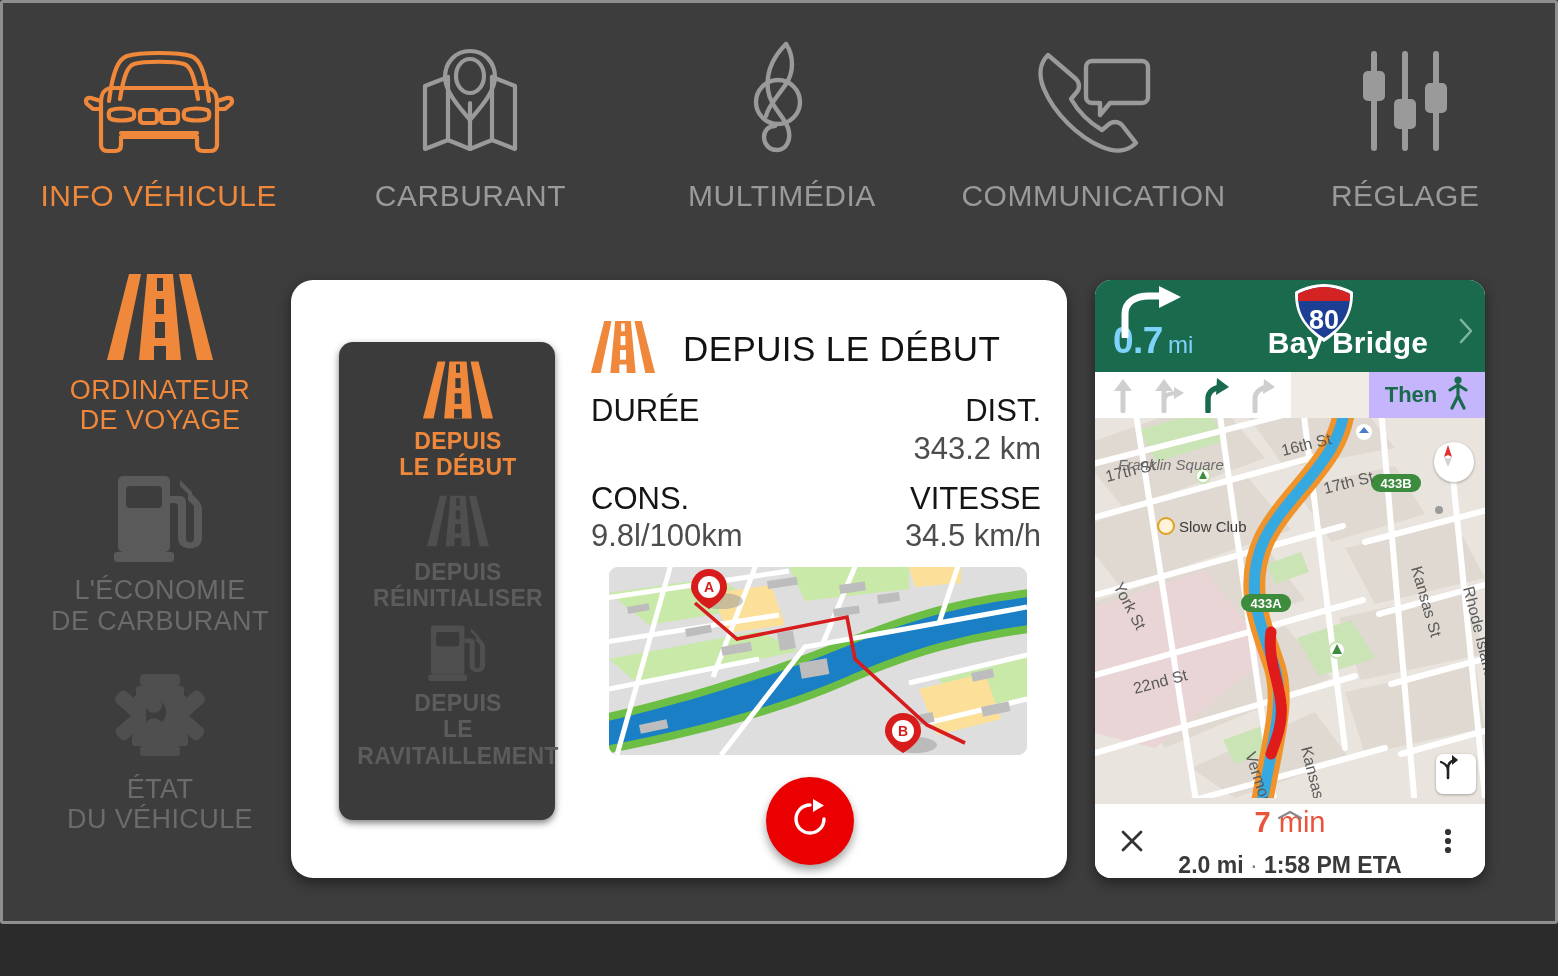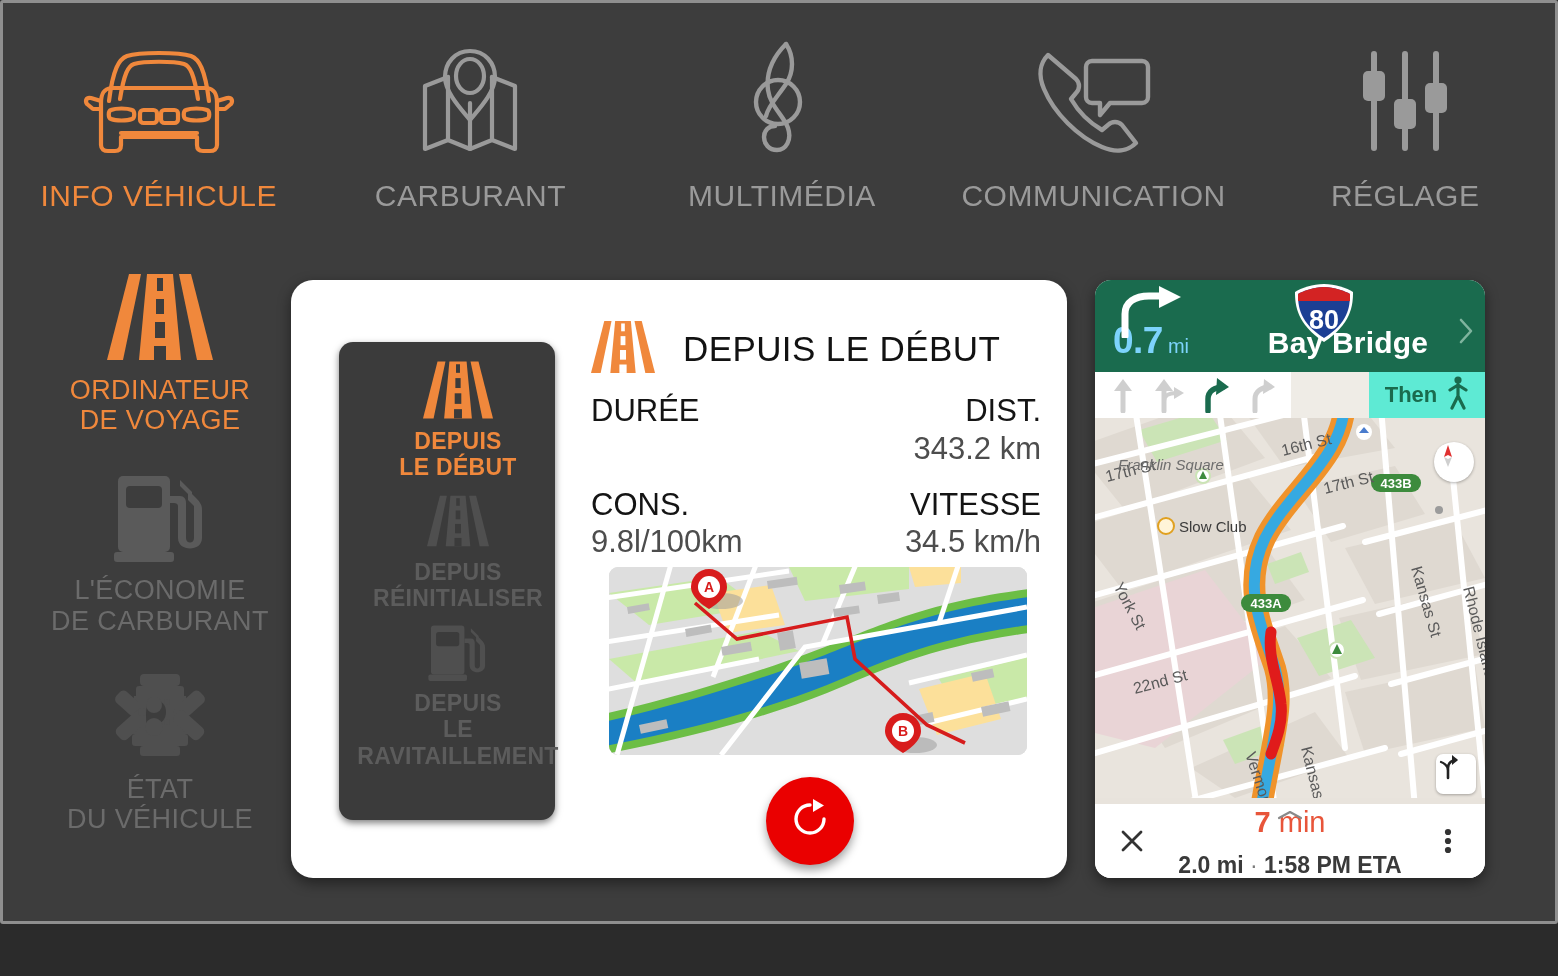--- a/index.html
+++ b/index.html
@@ -107,21 +107,21 @@
     margin-left: 28px;
     font-size: 35px; color: #121212; letter-spacing: .4px;
   }
 
   
   #stats {
     position: absolute; left: 300px; top: 112px;
     width: 450px;
     display: grid;
     grid-template-columns: 1fr 1fr;
-    row-gap: 18px;
+    row-gap: 12px;
   }
   .stat { display: flex; flex-direction: column; }
   .stat.right { align-items: flex-end; }
   .stat-label { font-size: 31px; color: #141414; line-height: 1.22; }
   .stat-value { font-size: 31px; color: #4d4d4d; line-height: 1.22; }
 
   
   #route-thumb {
     position: absolute; left: 318px; top: 287px;
     width: 418px; height: 188px;
@@ -153,21 +153,21 @@
   #nav-header {
     position: relative;
     height: 92px; background: #1a6b4e; flex: 0 0 auto;
     display: flex; align-items: flex-end;
   }
   #nav-dist {
     padding: 0 0 10px 18px;
     display: flex; align-items: baseline; color: #7dd3fc;
   }
   #nav-dist-num { font-size: 37px; font-weight: bold; letter-spacing: -.5px; }
-  #nav-dist-unit { font-size: 20px; margin-left: 5px; }
+  #nav-dist-unit { font-size: 24px; margin-left: 5px; }
   #nav-turn-arrow { position: absolute; left: 24px; top: 6px; }
   #nav-shield { position: absolute; left: 196px; top: 2px; }
   #nav-road {
     position: absolute; left: 150px; bottom: 12px; right: 34px;
     text-align: center;
     color: #fff; font-size: 30px; font-weight: bold; letter-spacing: .2px;
   }
   #nav-chevron { position: absolute; right: 8px; top: 36px; }
 
   #lane-bar {
@@ -179,21 +179,21 @@
     position: absolute; left: 0; top: 0;
     width: 196px; height: 46px;
     background: #fff;
     display: flex; align-items: center;
     padding-left: 4px;
   }
   .lane { width: 47px; display: flex; justify-content: center; }
   #then-box {
     position: absolute; right: 0; top: 0;
     width: 116px; height: 46px;
-    background: #5eead4;
+    background: #c4b5fd;
     display: flex; align-items: center; justify-content: center;
     gap: 10px;
   }
   #then-label { font-size: 22px; font-weight: bold; color: #1a6b4e; }
 
   #nav-map { position: relative; flex: 1 1 auto; overflow: hidden; background: #e8e3dc; }
   #nav-map svg { position: absolute; left: 0; top: 0; }
 
   #route-opts-btn {
     position: absolute; right: 9px; bottom: 10px;

